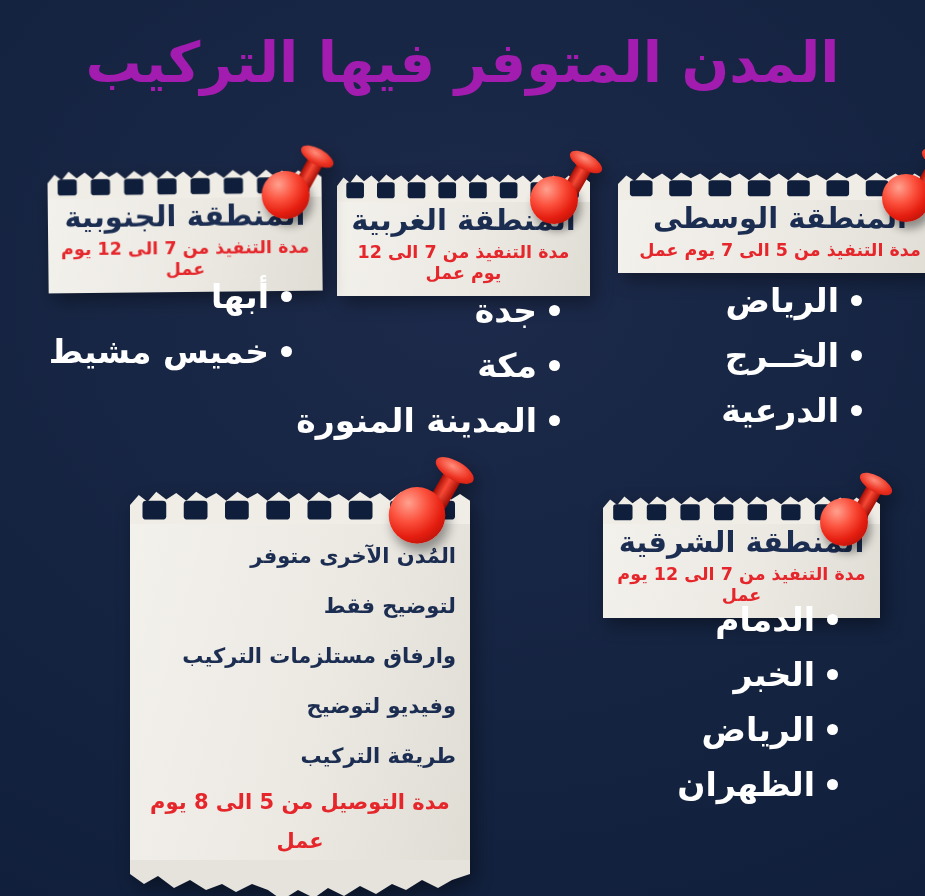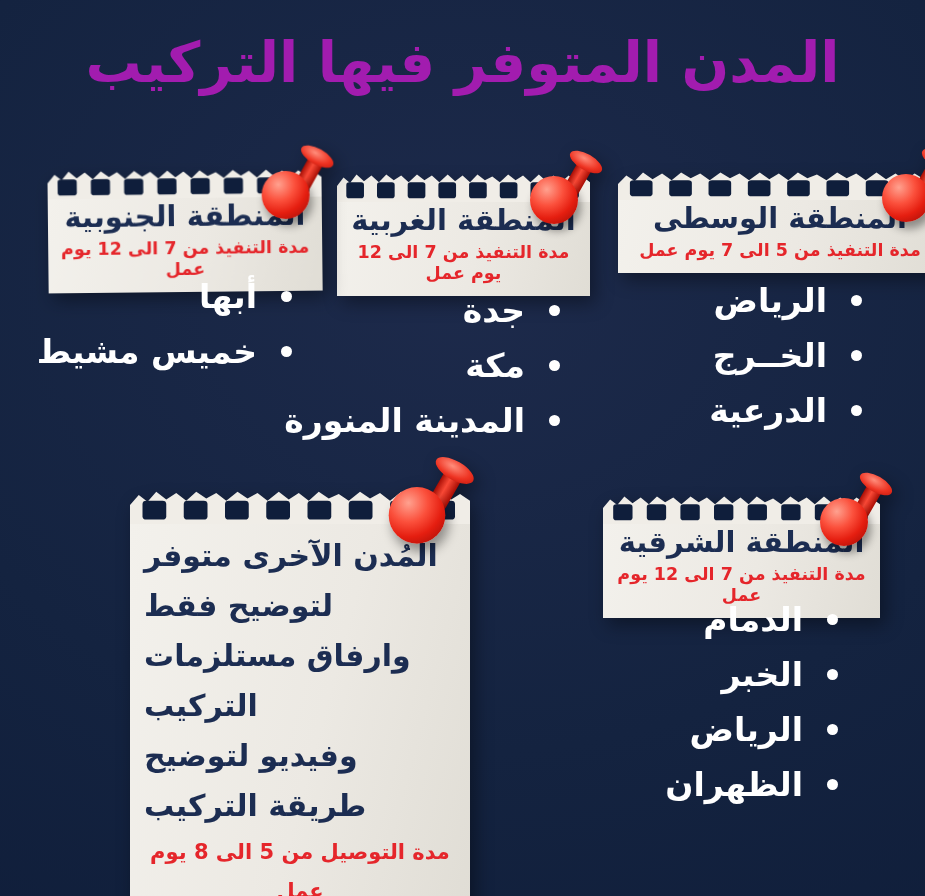--- a/index.html
+++ b/index.html
@@ -18,21 +18,21 @@
   .torn-top{display:block;width:100%;height:34px;}
   .torn-top-big{height:40px;}
   .torn-bottom{display:block;width:100%;height:42px;margin-top:-1px;}
   .note-body{
     background:linear-gradient(105deg,#f3f1ec 0%,#ece9e3 55%,#e0ddd5 100%);
     margin-top:-1px;direction:rtl;
     padding:2px 10px 12px;
   }
   .note-title{font-size:29px;font-weight:700;color:#1c2d52;text-align:center;line-height:1.2;}
   .note-duration{font-size:17.5px;font-weight:700;color:#e5262b;text-align:center;margin-top:4px;line-height:1.2;}
-  .bignote-line{font-size:30px;font-weight:700;color:#1c2d52;text-align:left;line-height:50px;}
+  .bignote-line{font-size:21px;font-weight:700;color:#1c2d52;text-align:right;line-height:50px;}
   .bignote-duration{font-size:21px;font-weight:700;color:#e5262b;text-align:center;line-height:39px;margin-top:2px;}
   
   .pin{position:absolute;width:76px;height:84px;right:-14px;top:-26px;z-index:5;}
   .pin .stem{
     position:absolute;left:34px;bottom:34px;width:16px;height:30px;border-radius:3px;
     background:linear-gradient(90deg,#a80d04,#f94936 45%,#a80d04);
     transform:rotate(30deg);transform-origin:50% 100%;
   }
   .pin .cap{
     position:absolute;left:40px;bottom:56px;width:36px;height:16px;border-radius:50%;
@@ -41,21 +41,21 @@
   }
   .pin .head{
     position:absolute;left:2px;bottom:2px;width:48px;height:48px;border-radius:50%;
     background:radial-gradient(circle at 35% 28%,#ffa18f 0%,#fb503c 35%,#e51e10 62%,#970a05 100%);
     box-shadow:3px 7px 9px rgba(0,0,0,.38);
   }
   .pin-big{transform:scale(1.18);transform-origin:100% 100%;right:-6px;top:-22px;}
   
   .cities{position:absolute;list-style:none;margin:0;padding:0;}
   .cities li{
-    display:flex;direction:rtl;align-items:center;gap:24px;
+    display:flex;direction:rtl;align-items:center;gap:12px;
     color:#ffffff;font-weight:700;font-size:33px;height:38px;margin-bottom:17px;
     white-space:nowrap;
   }
   .dot{width:11px;height:11px;border-radius:50%;background:#ffffff;flex:0 0 auto;}
   
   #note-central{left:618px;top:166px;width:324px;}
   #note-western{left:337px;top:168px;width:253px;}
   #note-southern{left:48px;top:164px;width:274px;transform:rotate(-0.6deg);}
   #note-eastern{left:603px;top:490px;width:277px;}
   #note-other{left:130px;top:484px;width:340px;}

